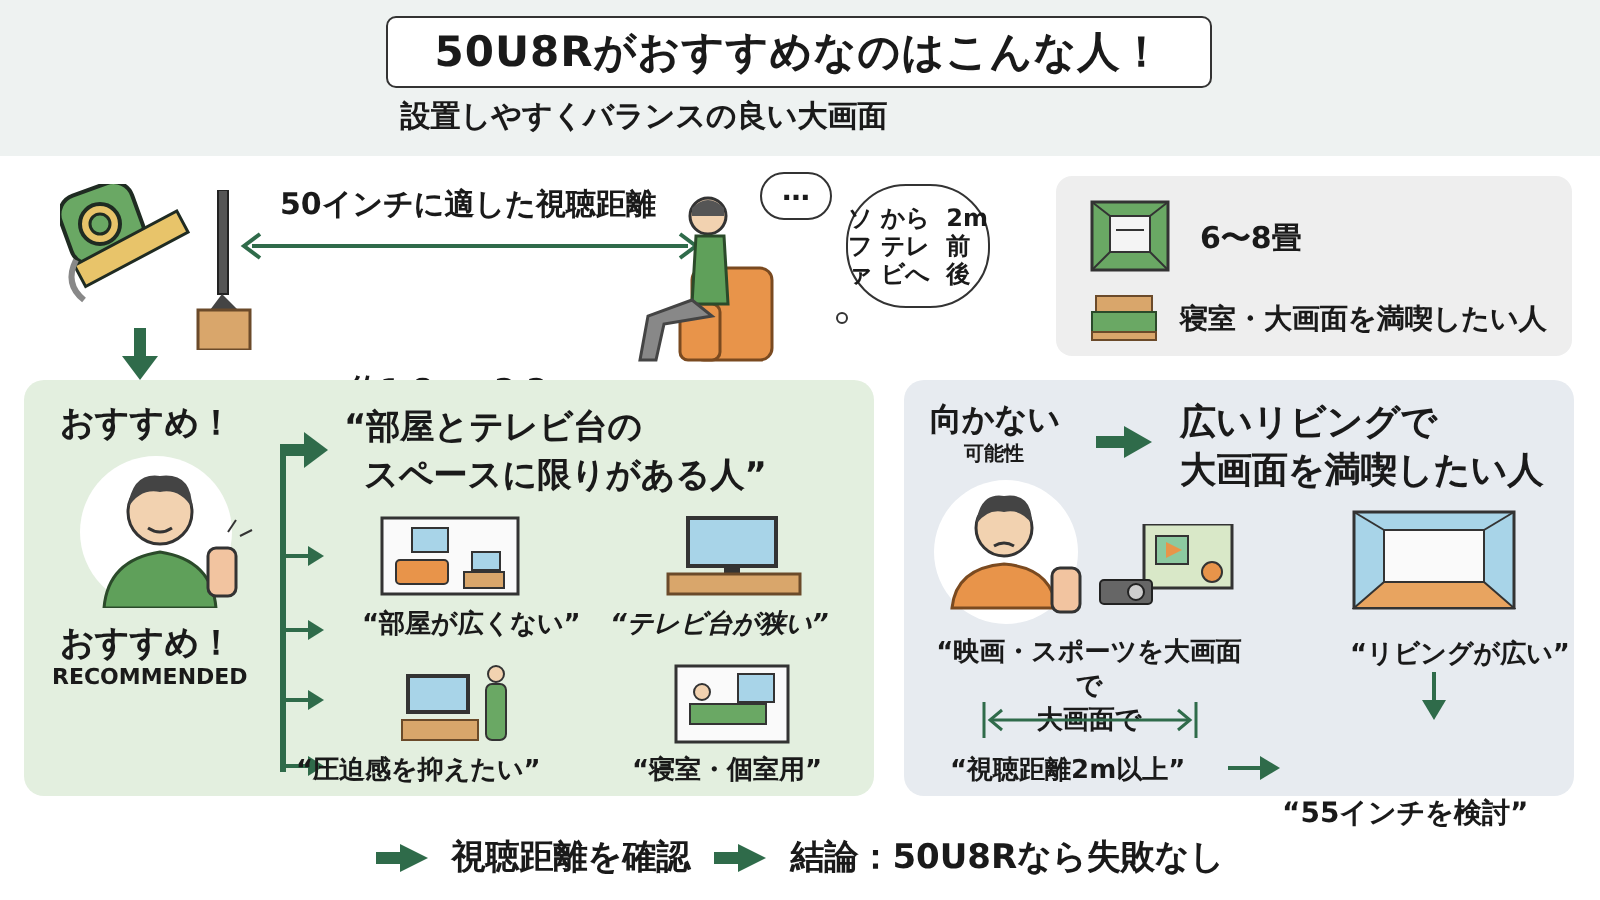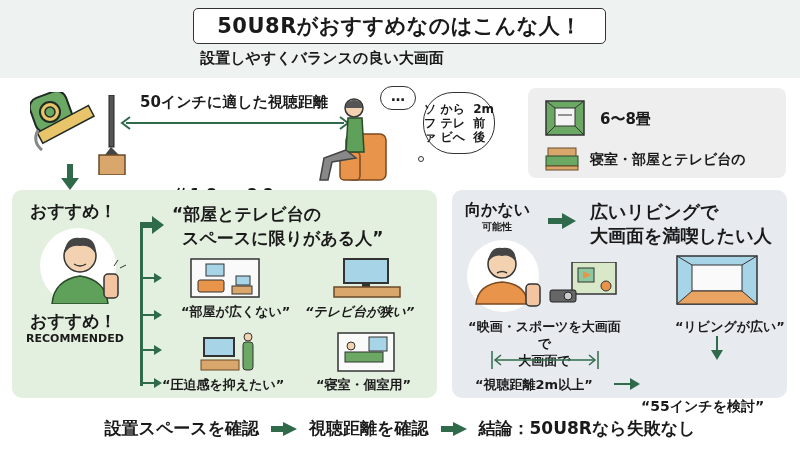--- a/index.html
+++ b/index.html
@@ -120,21 +120,21 @@
   </svg>
 </div>
 <div class="abs bold" style="left:600px; top:110px; font-size:15px;">6〜8畳</div>
 <div class="abs" style="left:545px; top:146px;">
   <svg width="34" height="26" viewBox="0 0 34 26">
     <rect x="3" y="2" width="28" height="10" fill="#d9a66b" stroke="#6b4a2a"></rect>
     <rect x="1" y="10" width="32" height="10" fill="#6aa864" stroke="#2b4a2a"></rect>
     <rect x="1" y="20" width="32" height="4" fill="#d9a66b" stroke="#6b4a2a"></rect>
   </svg>
 </div>
-<div class="abs bold" style="left:590px; top:151px; font-size:14px;">寝室・部屋とテレビ台の</div>
+<div class="abs bold" style="left:590px; top:151px; font-size:14px;">寝室・大画面を満喫したい人</div>
 
 <div class="abs" style="left:61px; top:164px;">
   <svg width="18" height="26" viewBox="0 0 18 26">
       <rect x="6" y="0" width="6" height="16" fill="#2f6b4a"></rect>
       <path d="M0 14 L18 14 L9 26 Z" fill="#2f6b4a"></path>
     </svg>
 </div>
 
 <div class="abs left-panel"></div>
 <div class="abs bold" style="left:30px; top:200px; font-size:17px;">おすすめ！</div>
@@ -218,21 +218,21 @@
   </svg>
 </div>
 <div class="abs" style="left:337px; top:332px;">
   <svg width="58" height="40" viewBox="0 0 58 40">
     <rect x="1" y="1" width="56" height="38" fill="#fafafa" stroke="#333" stroke-width="1.5"></rect>
     <rect x="32" y="5" width="18" height="14" fill="#a8d4e8" stroke="#333"></rect>
     <circle cx="14" cy="14" r="4" fill="#f2d2b0" stroke="#333"></circle>
     <rect x="8" y="20" width="38" height="10" fill="#6aa864" stroke="#333"></rect>
   </svg>
 </div>
-<div class="abs bold" style="left:162px; top:376px; font-size:13px;">“圧迫感を抑えたい”</div>
+<div class="abs bold" style="left:148px; top:376px; font-size:13px;">“圧迫感を抑えたい”</div>
 <div class="abs bold" style="left:316px; top:376px; font-size:13px;">“寝室・個室用”</div>
 
 <div class="abs right-panel"></div>
 <div class="abs bold" style="left:465px; top:200px; font-size:16px;">向かない</div>
 <div class="abs bold" style="left:482px; top:220px; font-size:10px;">可能性</div>
 <div class="abs" style="left:548px; top:213px;">
   <svg width="28" height="16" viewBox="0 0 28 16">
       <rect x="0" y="5" width="16" height="6" fill="#2f6b4a"></rect>
       <path d="M14 0 L28 8 L14 16 Z" fill="#2f6b4a"></path>
     </svg>
@@ -293,21 +293,20 @@
 <div class="abs bold" style="left:475px; top:376px; font-size:13px;">“視聴距離2m以上”</div>
 <div class="abs" style="left:614px; top:378px;">
   <svg width="26" height="12" viewBox="0 0 26 12">
       <line x1="0" y1="6" x2="18" y2="6" stroke="#2f6b4a" stroke-width="2"></line>
       <path d="M16 0 L26 6 L16 12 Z" fill="#2f6b4a"></path>
     </svg>
 </div>
 <div class="abs bold" style="left:641px; top:374px; font-size:14px;margin-top:24px;">“55インチを検討”</div>
 
 <div class="abs flow-row">
-  <span>設置スペースを確認</span>
   <svg class="flow-arrow" viewBox="0 0 26 14">
       <rect x="0" y="4" width="14" height="6" fill="#2f6b4a"></rect>
       <path d="M12 0 L26 7 L12 14 Z" fill="#2f6b4a"></path>
     </svg>
   <span>視聴距離を確認</span>
   <svg class="flow-arrow" viewBox="0 0 26 14">
       <rect x="0" y="4" width="14" height="6" fill="#2f6b4a"></rect>
       <path d="M12 0 L26 7 L12 14 Z" fill="#2f6b4a"></path>
     </svg>
   <span>結論：50U8Rなら失敗なし</span>

